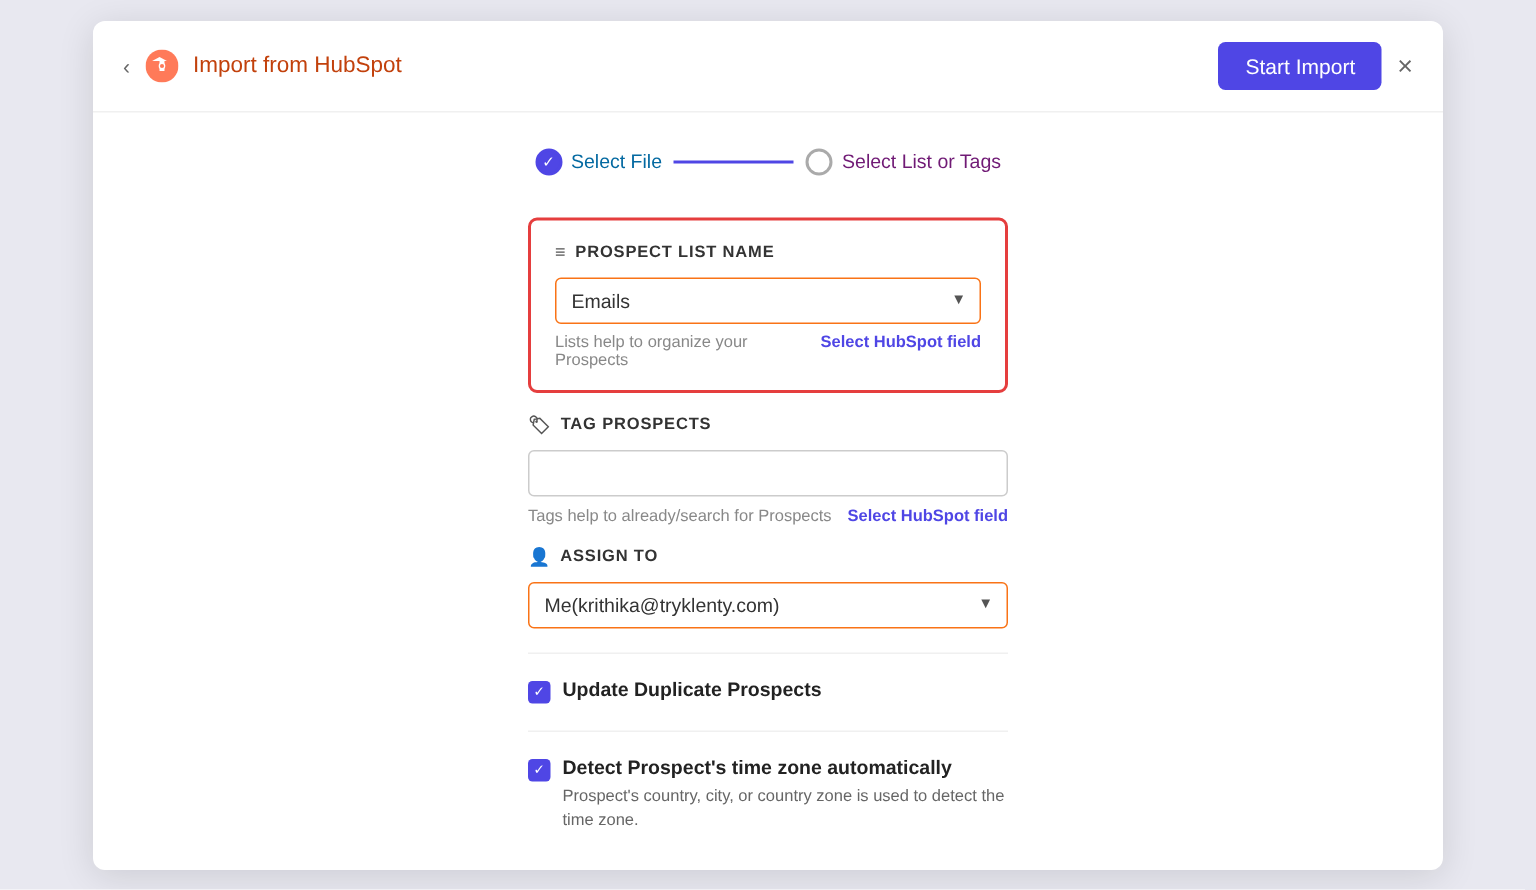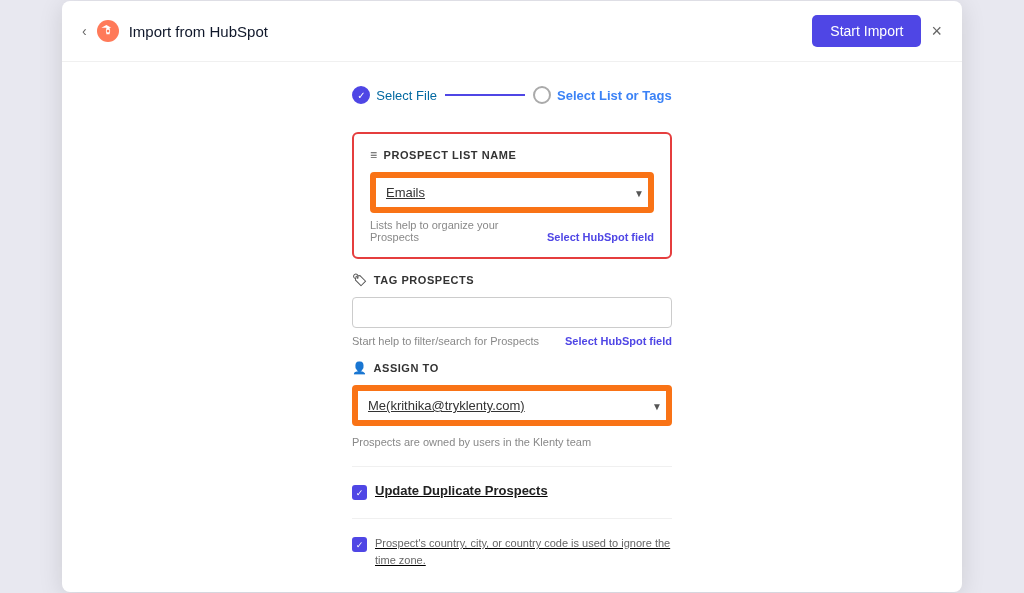--- a/index.html
+++ b/index.html
@@ -40,21 +40,21 @@
       font-size: 14px;
       cursor: pointer;
     }
     .hubspot-icon {
       width: 22px;
       height: 22px;
     }
     .modal-title {
       font-size: 15px;
       font-weight: 500;
-      color: #0f172a;
+      color: #c2410c;
     }
     .header-right {
       display: flex;
       align-items: center;
       gap: 10px;
     }
     .btn-start-import {
       background: #4f46e5;
       color: #fff;
       border: none;
@@ -109,22 +109,21 @@
     .step-circle.inactive {
       border-color: #aaa;
       color: #aaa;
       background: #fff;
     }
     .step-label.active {
       color: #0369a1;
       font-weight: 500;
     }
     .step-label.inactive {
-      color: #3b82f6;
-      font-weight: bold;
+      color: #701a75;
     }
     .step-connector {
       width: 80px;
       height: 2px;
       background: #4f46e5;
       margin: 0 8px;
     }
     .section-header {
       display: flex;
       align-items: center;
@@ -145,41 +144,40 @@
       border-radius: 6px;
       padding: 14px 16px;
     }
     .select-wrapper {
       position: relative;
       margin-bottom: 6px;
     }
     .form-select {
       width: 100%;
       padding: 7px 30px 7px 10px;
-      border: 6px solid #f97316;
+      border: 1px solid #f97316;
       border-radius: 4px;
       font-size: 13px;
       color: #333;
       appearance: none;
       background: #fff;
       cursor: pointer;
-      text-decoration: underline;
     }
     .select-arrow {
       position: absolute;
       right: 10px;
       top: 50%;
       transform: translateY(-50%);
       pointer-events: none;
       font-size: 10px;
       color: #555;
     }
     .hint-row {
       display: flex;
-      align-items: flex-end;
+      align-items: flex-start;
       justify-content: space-between;
       margin-top: 1px;
     }
     .hint-text {
       font-size: 11px;
       color: #888;
     }
     .select-hubspot-link {
       font-size: 11px;
       color: #4f46e5;
@@ -211,21 +209,20 @@
       justify-content: center;
       flex-shrink: 0;
       margin-top: 2px;
     }
     .checkbox-check {
       color: #fff;
       font-size: 9px;
     }
     .checkbox-label-group {
       flex: 1;
-      text-decoration: underline;
     }
     .checkbox-title {
       font-size: 13px;
       font-weight: 600;
       color: #222;
       margin-bottom: 4px;
     }
     .checkbox-desc {
       font-size: 11px;
       color: #666;
@@ -293,56 +290,56 @@
         </div>
       </div>
 
       <div style="padding: 14px 0 0 0;">
         <div class="section-header">
           <span class="section-icon">🏷</span>
           <span>TAG PROSPECTS</span>
         </div>
         <input class="tag-input" type="text" style="">
         <div class="hint-row">
-          <span class="hint-text">Start help to filter/search for Prospects</span>
+          <span class="hint-text">Tags help to already/search for Prospects</span>
           <span class="select-hubspot-link">Select HubSpot field</span>
         </div>
       </div>
 
       <div style="padding: 14px 0 0 0;">
         <div class="section-header">
           <span class="section-icon">👤</span>
           <span>ASSIGN TO</span>
         </div>
         <div class="select-wrapper">
           <select class="form-select">
             <option>Me(krithika@tryklenty.com)</option>
           </select>
           <span class="select-arrow">▼</span>
         </div>
-        <span class="hint-text">Prospects are owned by users in the Klenty team</span>
       </div>
 
       <hr class="divider" style="margin: 16px 0;">
 
       <div class="checkbox-row">
         <div class="checkbox-custom">
           <span class="checkbox-check">✓</span>
         </div>
         <div class="checkbox-label-group">
           <div class="checkbox-title">Update Duplicate Prospects</div>
         </div>
       </div>
 
       <hr class="divider" style="margin: 16px 0;">
 
       <div class="checkbox-row">
         <div class="checkbox-custom">
           <span class="checkbox-check">✓</span>
         </div>
         <div class="checkbox-label-group">
-          <div class="checkbox-desc">Prospect's country, city, or country code is used to ignore the time zone.</div>
+          <div class="checkbox-title">Detect Prospect's time zone automatically</div>
+          <div class="checkbox-desc">Prospect's country, city, or country zone is used to detect the time zone.</div>
         </div>
       </div>
 
     </div>
   </div>
 </div>
 
 </body></html>

